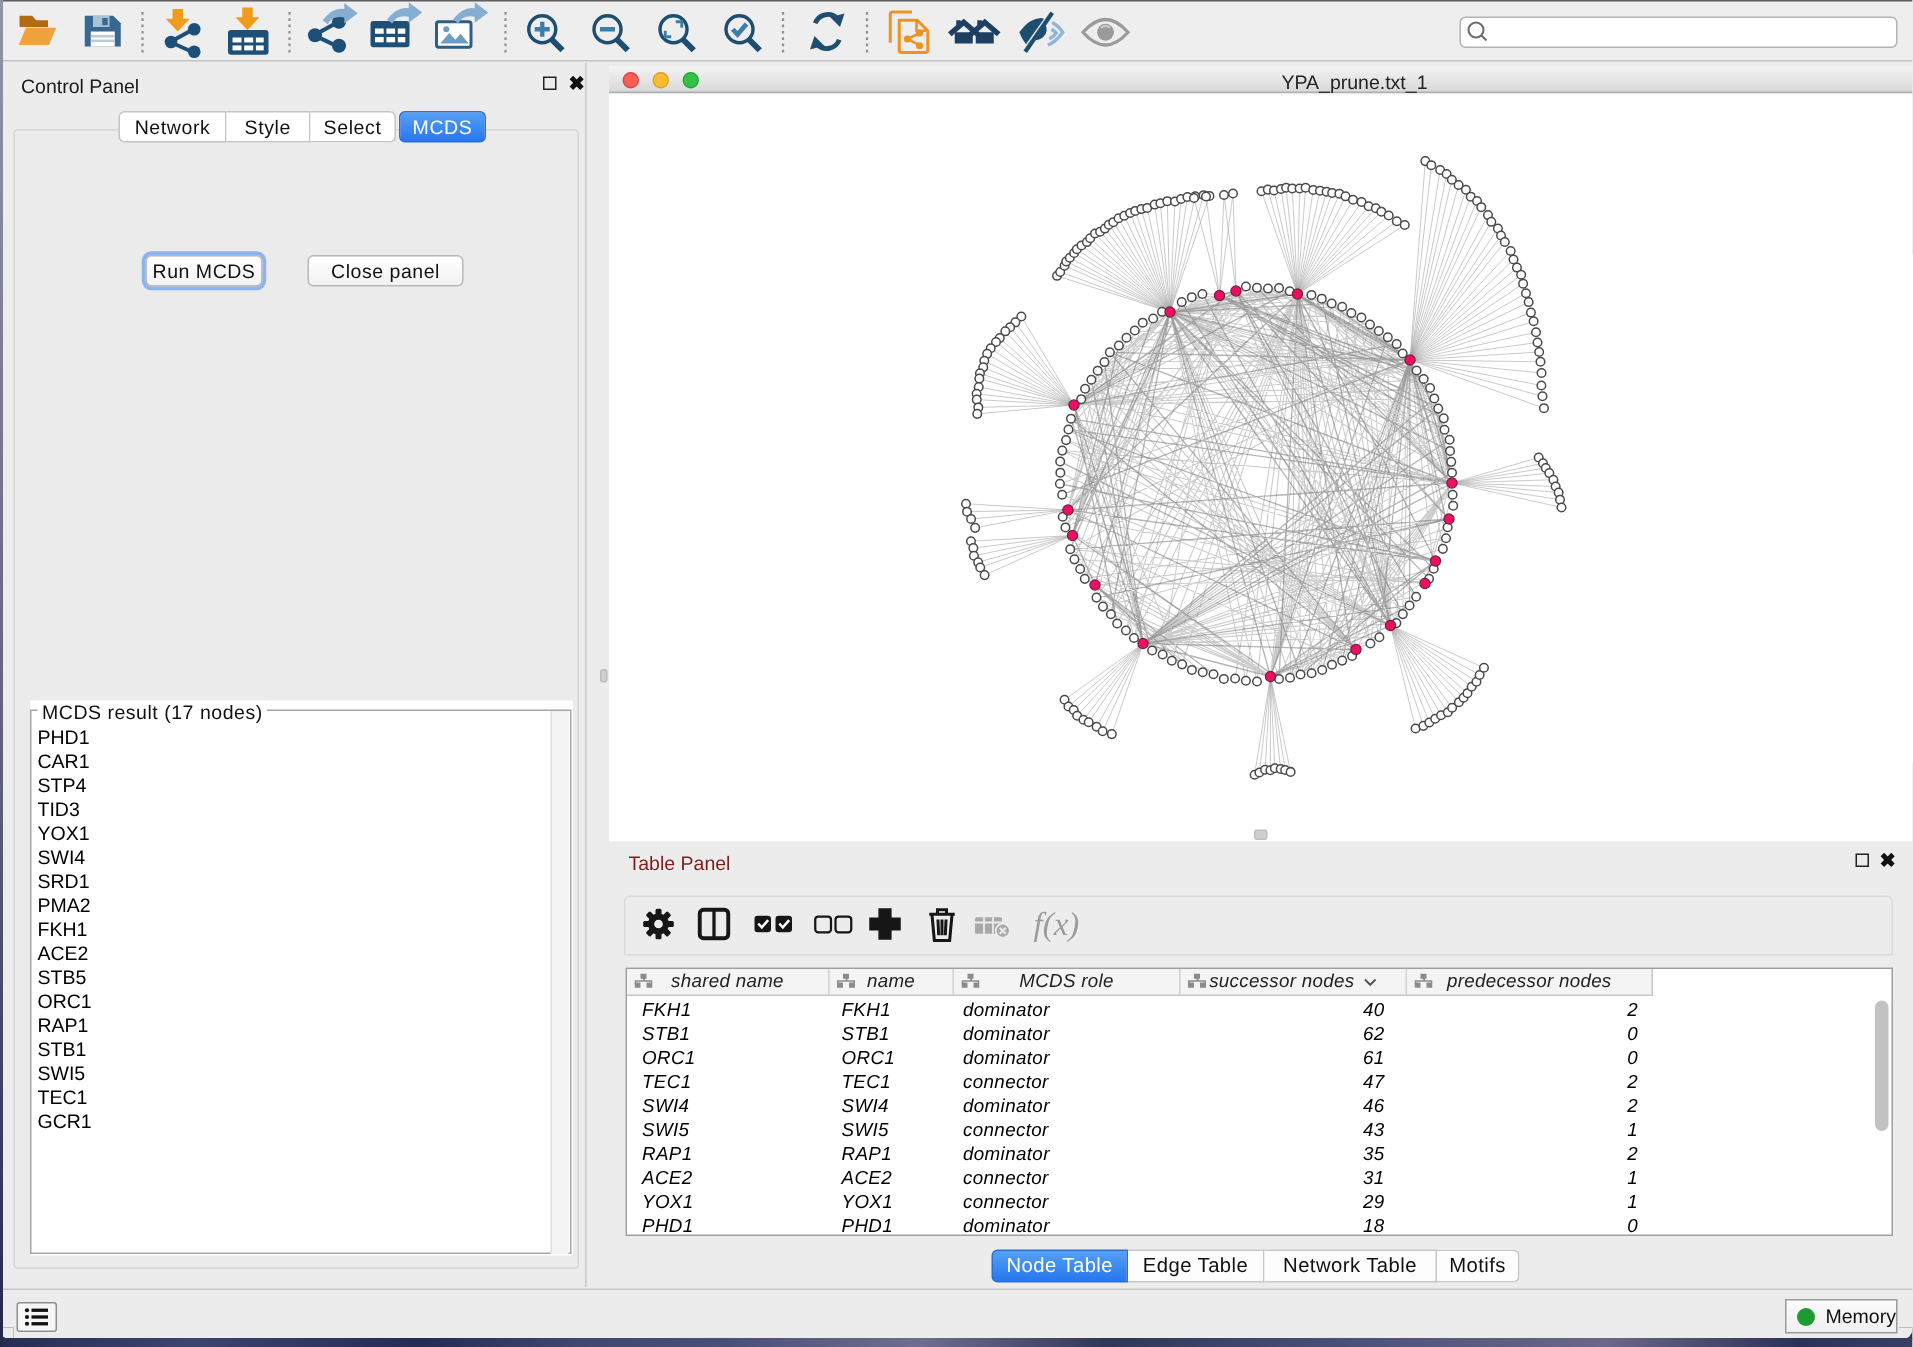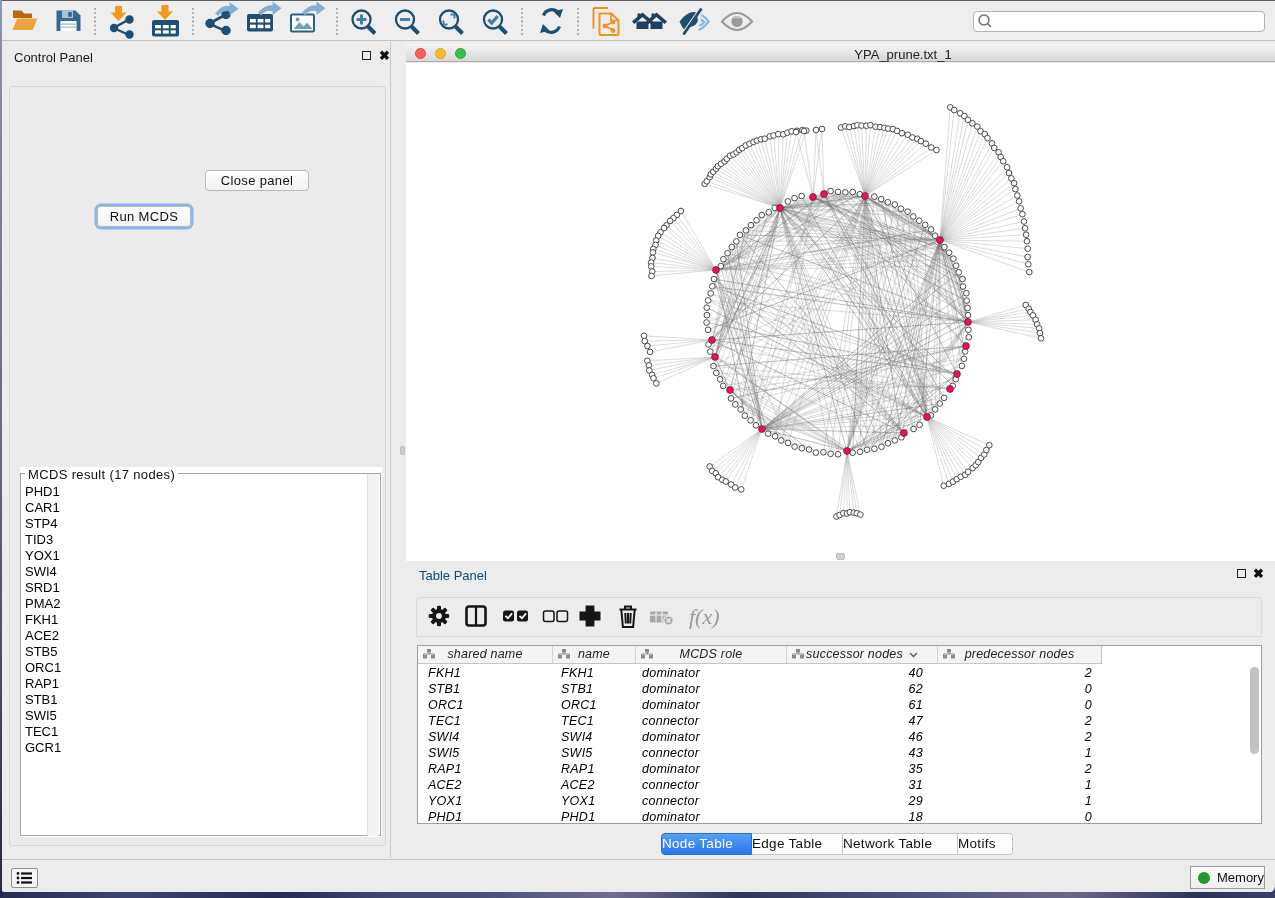--- a/index.html
+++ b/index.html
@@ -20,21 +20,21 @@
 .tabrow { position:absolute; z-index:5; display:flex; }
 .tab { height:21px; background:#fff; border:1px solid #c4c4c4; border-left:none; font-size:13px; color:#111; text-align:center; line-height:19px; letter-spacing:0.4px; }
 .tab.first { border-left:1px solid #c4c4c4; border-radius:4px 0 0 4px; }
 .tab.last { border-radius:0 4px 4px 0; }
 .tab.sel { background:linear-gradient(#55a0f6,#2877ee); color:#fff; border:1px solid #2a6fd4; border-radius:4px; }
 #optlabel { position:absolute; left:3px; top:28px; width:377px; text-align:center; font-size:13px; color:#111; letter-spacing:0.55px; }
 #combo { position:absolute; left:36px; top:50px; width:311px; height:21px; background:#fff; border:1px solid #b5b5b5; border-radius:4px; font-size:13px; color:#111; line-height:19px; padding-left:13px; letter-spacing:0.5px; }
 #combo-btn { position:absolute; right:-1px; top:-1px; width:17px; height:21px; border-radius:0 4px 4px 0; background:linear-gradient(#5ba1f7,#2a76ec); }
 #combo-btn svg { position:absolute; left:2.5px; top:3px; }
 .btn { position:absolute; height:21px; background:linear-gradient(#ffffff,#f2f2f2); border:1px solid #b9b9b9; border-radius:4px; font-size:13px; color:#111; text-align:center; line-height:19px; letter-spacing:0.35px; }
-#btn-run { left:87px; top:83px; width:94px; box-shadow:0 0 0 2.5px rgba(105,162,240,0.75);margin-top:36px; }
+#btn-run { left:87px; top:83px; width:78px; box-shadow:0 0 0 2.5px rgba(105,162,240,0.75); }
 #btn-close { left:195px; top:83px; width:104px; }
 #fieldset { position:absolute; left:10px; top:380px; width:362px; height:370px; background:#fff; }
 #fieldset-border { position:absolute; left:0; top:6px; width:361px; height:363px; border:1px solid #a6a6a6; }
 #legend { position:absolute; left:5px; top:0px; background:#fff; padding:0 3px; font-size:13px; color:#111; letter-spacing:0.35px; }
 #mcdslist { position:absolute; left:5px; top:17px; width:340px; font-size:13px; color:#000; line-height:16px; }
 #listtrack { position:absolute; left:347px; top:7px; width:12px; height:362px; background:#f3f3f3; border-left:1px solid #e0e0e0; }
 
 
 #statusbar { position:absolute; left:2px; top:859px; width:1273px; height:34px; background:#ececec; border-top:1px solid #c4c4c4;padding-left:47px; }
 #listbtn { position:absolute; left:9px; top:8px; width:27px; height:20px; background:#f6f6f6; border:1px solid #8f8f8f; border-radius:2px; }
@@ -43,35 +43,35 @@
 
 
 #netwin { position:absolute; left:406px; top:43px; width:869px; height:518px; }
 #nettitle { position:absolute; left:0; top:1px; width:869px; height:18px; background:linear-gradient(#f4f4f4,#d8d8d8); border-bottom:1px solid #ababab; }
 .tl { position:absolute; top:3.5px; width:11px; height:11px; border-radius:50%; }
 #nettitletext { position:absolute; left:0; top:3px; width:994px; text-align:center; font-size:13px; color:#222; }
 #netcanvas { position:absolute; left:0; top:20px; width:869px; height:498px; background:#fff; }
 
 
 #tablepanel { position:absolute; left:406px; top:561px; width:869px; height:298px; background:#ececec; }
-#tp-title { position:absolute; left:13px; top:7px; font-size:13px; color:#0c4a6e; }
+#tp-title { position:absolute; left:13px; top:7px; font-size:13px; color:#7f1d1d; }
 #tp-toolbar { position:absolute; left:10px; top:36px; width:846px; height:40px; background:#ececec; border:1px solid #dadada; border-radius:4px 4px 0 0; }
 #tbl { position:absolute; left:11px; top:84px; width:845px; height:179px; background:#fff; border:1px solid #9f9f9f;font-style:italic; }
 #tbl-head { position:absolute; left:0; top:0; width:684px; height:18px; background:#f4f4f4; border-bottom:1px solid #c6c6c6; border-right:1px solid #c6c6c6; display:flex; }
 .hcell { position:relative; height:17px; border-right:1px solid #d2d2d2; font-size:12.5px; color:#222; text-align:center; line-height:17px; letter-spacing:0.2px; }
 .hcell:last-child { border-right:none; }
 .hico { position:absolute; left:5px; top:3px; }
 .row { position:absolute; left:0; width:830px; height:16px; font-size:12.5px; color:#000; letter-spacing:0.25px; }
 .c1 { position:absolute; left:10px; top:1px; }
 .c2 { position:absolute; left:143px; top:1px; }
 .c3 { position:absolute; left:224px; top:1px; }
 .c4 { position:absolute; left:369px; width:136px; text-align:right; top:1px; }
 .c5 { position:absolute; left:520px; width:154px; text-align:right; top:1px; }
 #tbl-thumb { position:absolute; left:832px; top:21px; width:9px; height:87px; background:#c2c2c2; border-radius:5px; }
-.btab { position:absolute; top:272px; height:22px; background:#fdfdfd; border:1px solid #c6c6c6; border-left:none; font-size:13.5px; color:#111; text-align:left; line-height:20px; letter-spacing:0.3px; }
+.btab { position:absolute; top:272px; height:22px; background:#fdfdfd; border:1px solid #c6c6c6; border-left:none; font-size:13.5px; color:#111; text-align:center; line-height:20px; letter-spacing:0.3px; }
 .btab.sel { background:linear-gradient(#55a0f6,#2877ee); color:#fff; border:1px solid #2a6fd4; }
 
 
 #leftedge { position:absolute; left:0; top:0; width:2px; height:898px; z-index:50; background:linear-gradient(#8d96a8 0%, #7c7890 30%, #5d5c77 60%, #23294a 100%); }
 #bottomstrip { position:absolute; left:0; top:892px; width:1275px; height:6px;
   background:linear-gradient(90deg,#272c52 0%,#3e4470 10%,#252b53 22%,#41466f 30%,#4a4f78 38%,#6f6d90 48%,#303659 58%,#4e537c 72%,#6b6788 84%,#2c3158 94%,#3a3f66 100%); }
 #cornL { position:absolute; left:0; top:885px; width:9px; height:8px; background:#2b3158; }
 #cornL i { position:absolute; display:block; left:0; top:0; width:9px; height:8px; background:#ececec; border-bottom-left-radius:7px; }
 #cornR { position:absolute; left:1266px; top:885px; width:9px; height:8px; background:#2b3158; }
 #cornR i { position:absolute; display:block; left:0; top:0; width:9px; height:8px; background:#ececec; border-bottom-right-radius:7px; }
@@ -233,20 +233,26 @@
   <div class="winbtn-x" style="left:377px; top:8px;">✖</div>
   <div id="cp-pane">
     <div class="btn" id="btn-run">Run MCDS</div>
     <div class="btn" id="btn-close">Close panel</div>
     <div id="fieldset">
       <div id="fieldset-border"></div>
       <div id="legend">MCDS result (17 nodes)</div>
       <div id="mcdslist">PHD1<br>CAR1<br>STP4<br>TID3<br>YOX1<br>SWI4<br>SRD1<br>PMA2<br>FKH1<br>ACE2<br>STB5<br>ORC1<br>RAP1<br>STB1<br>SWI5<br>TEC1<br>GCR1</div>
       <div id="listtrack"></div>
     </div>
+  </div>
+  <div class="tabrow" style="left:77px; top:32px;">
+    <div class="tab first" style="width:72px;">Network</div>
+    <div class="tab" style="width:56px;">Style</div>
+    <div class="tab last" style="width:57px;">Select</div>
+    <div class="tab sel" style="width:58px; margin-left:2px;">MCDS</div>
   </div>
 </div>
 
 <div id="netwin">
   <div id="nettitle">
     <div class="tl" style="left:8.5px; background:#f95f57; border:0.5px solid #e0443d;"></div>
     <div class="tl" style="left:28.5px; background:#fbbd2e; border:0.5px solid #dfa023;"></div>
     <div class="tl" style="left:48.5px; background:#32c246; border:0.5px solid #27a435;"></div>
     <div id="nettitletext">YPA_prune.txt_1</div>
   </div>

